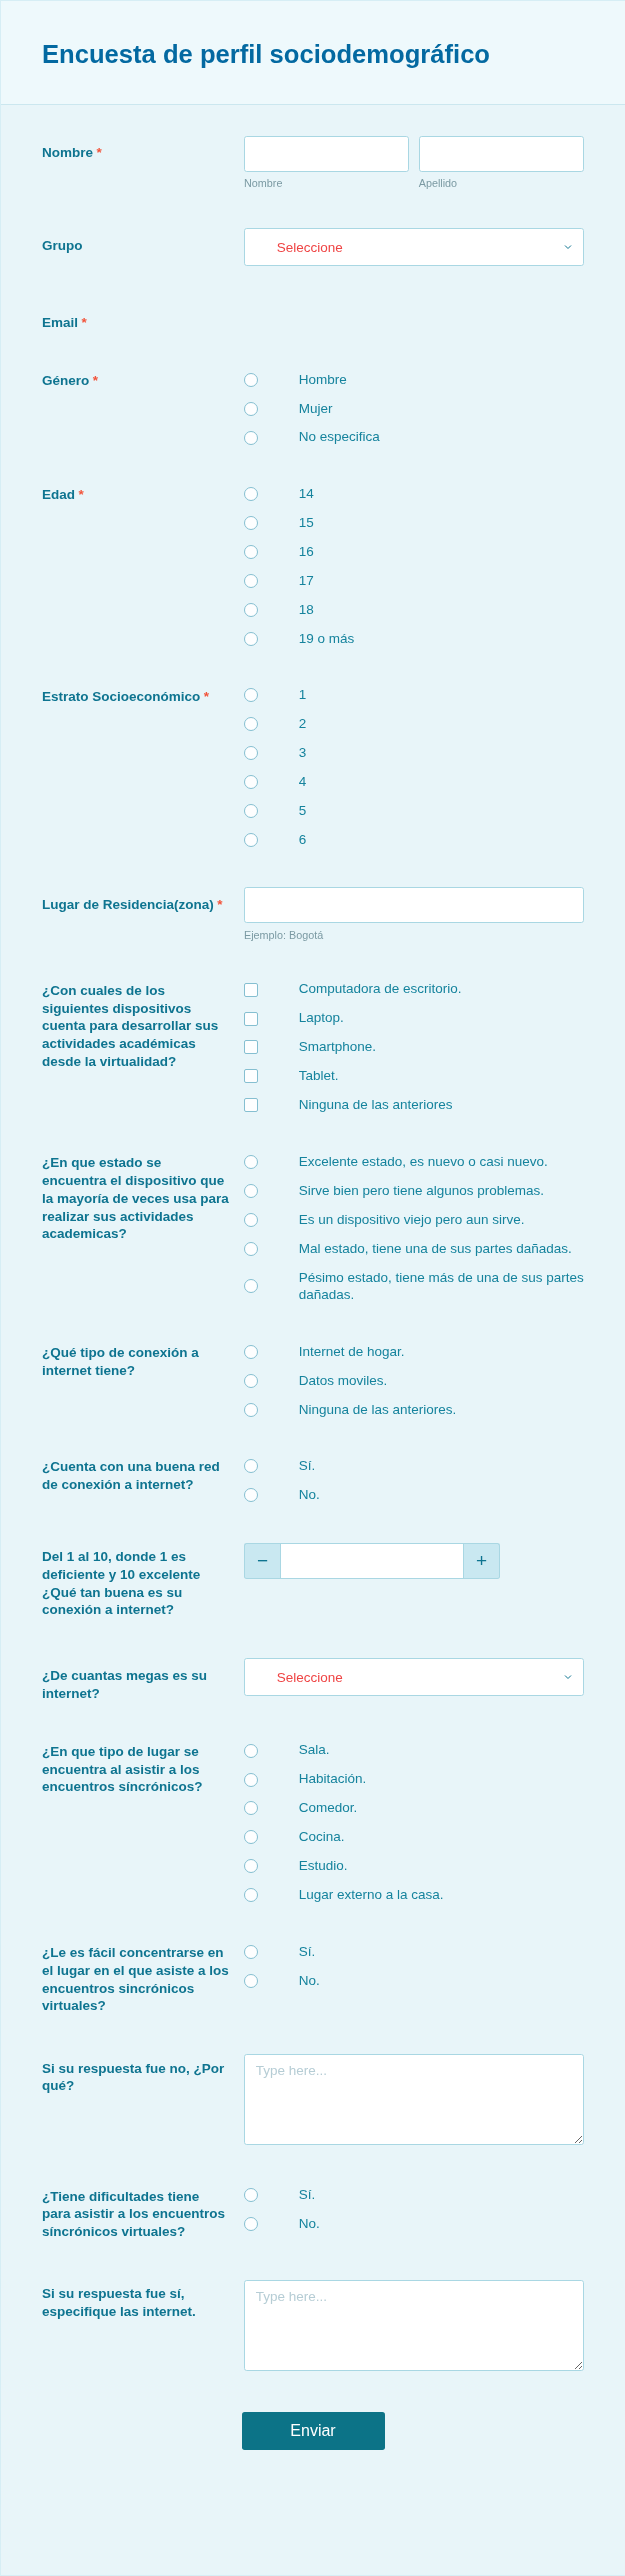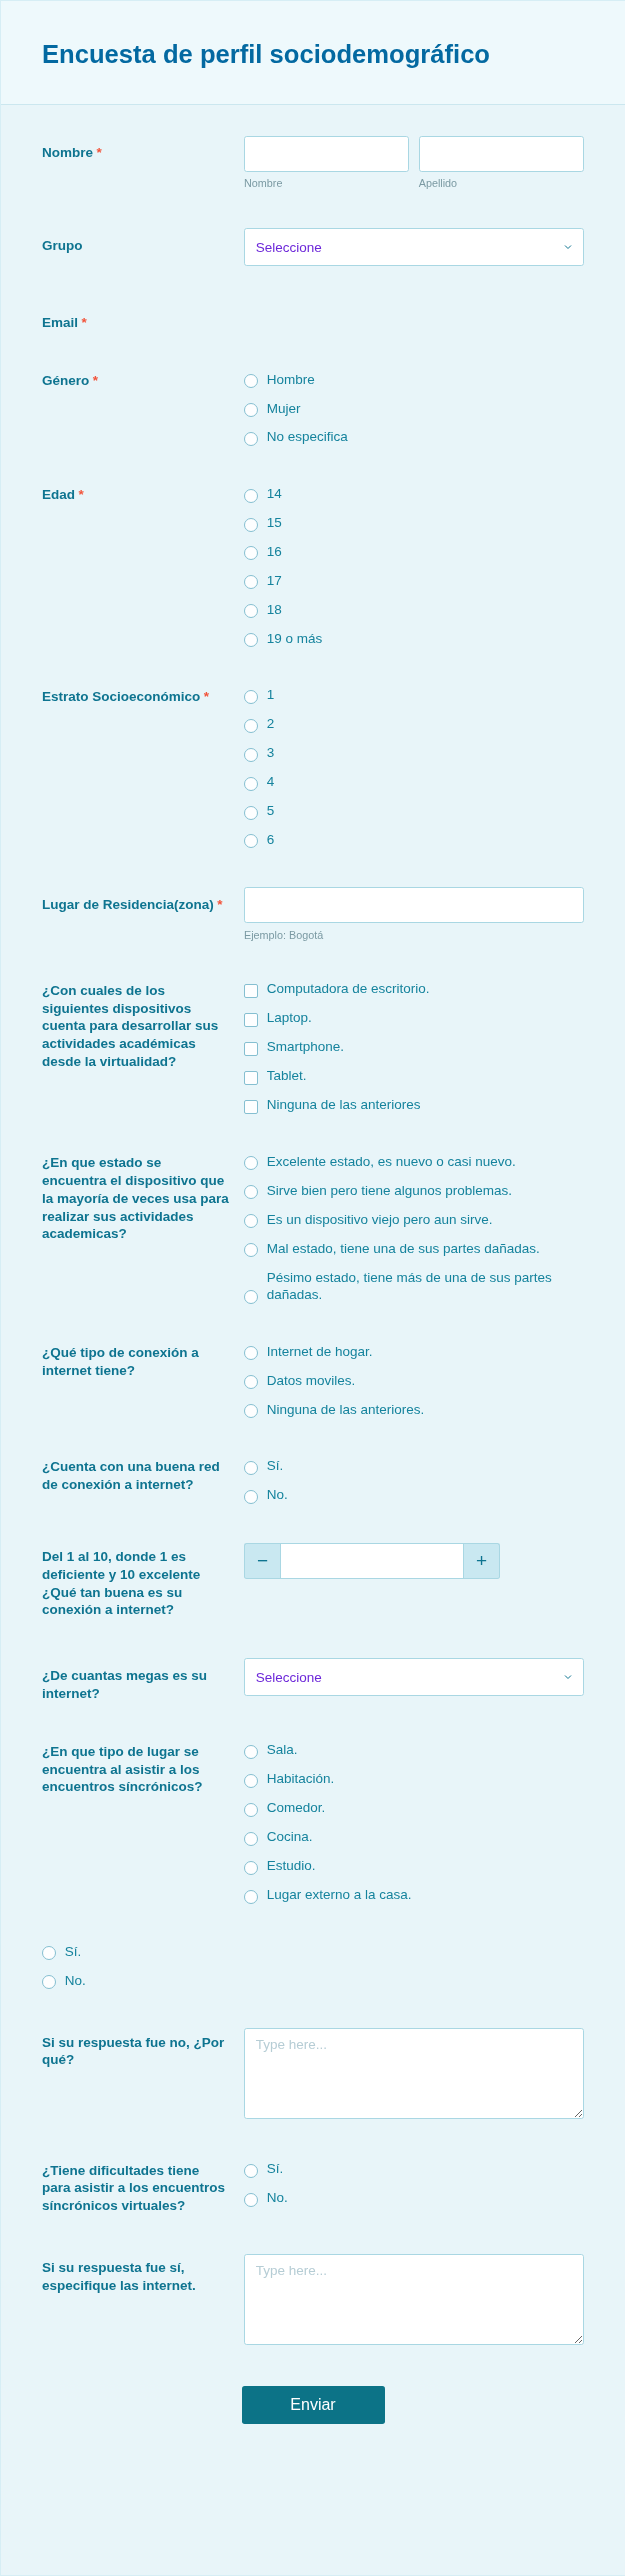--- a/index.html
+++ b/index.html
@@ -62,28 +62,29 @@
 
   .select {
     height: 36px;
     background: #ffffff;
     border: 0.7px solid #a9d7e3;
     border-radius: 2.7px;
     display: flex; align-items: center; justify-content: space-between;
     padding: 0 9.4px 0 10.8px;
     cursor: pointer;
   }
-  .select-value { font-size: 13.5px; color: #6d28d9; }
+  .select-value { font-size: 13.5px; color: #ef4444; margin-left: 21px; }
   .chevron { display: flex; align-items: center; }
 
   .options { padding-top: 0; }
   .opt {
-    display: flex; align-items: flex-end;
+    display: flex; align-items: center;
     margin-bottom: 11.4px;
     cursor: pointer;
+    gap: 32px;
   }
   .opt:last-child { margin-bottom: 0; }
   .radio {
     width: 14px; height: 14px; min-width: 14px;
     box-sizing: border-box;
     border: 1.3px solid #85bfd1;
     border-radius: 50%;
     background: #fdfeff;
     margin-top: 0.7px;
   }
@@ -444,20 +445,23 @@
           <span class="opt-label">Estudio.</span>
         </div>
         <div class="opt">
           <span class="radio"></span>
           <span class="opt-label">Lugar externo a la casa.</span>
         </div>
       </div>
     </div>
 
     <div class="row top">
+      <div class="label">
+        <span>¿Le es fácil concentrarse en el lugar en el que asiste a los encuentros sincrónicos virtuales?</span>
+      </div>
       <div class="control options">
         <div class="opt">
           <span class="radio"></span>
           <span class="opt-label">Sí.</span>
         </div>
         <div class="opt">
           <span class="radio"></span>
           <span class="opt-label">No.</span>
         </div>
       </div>

